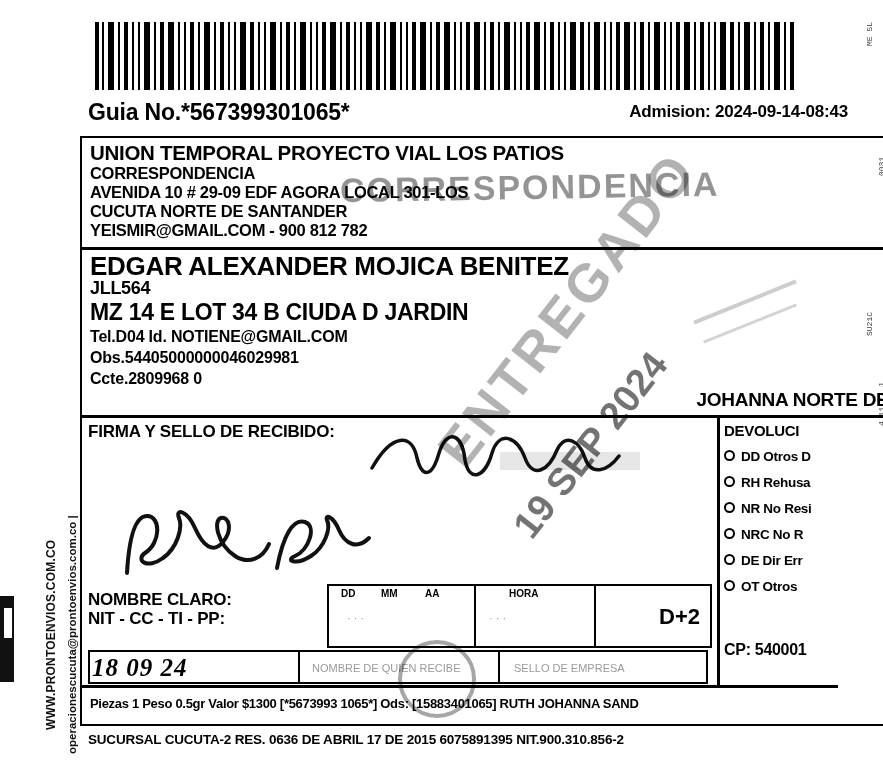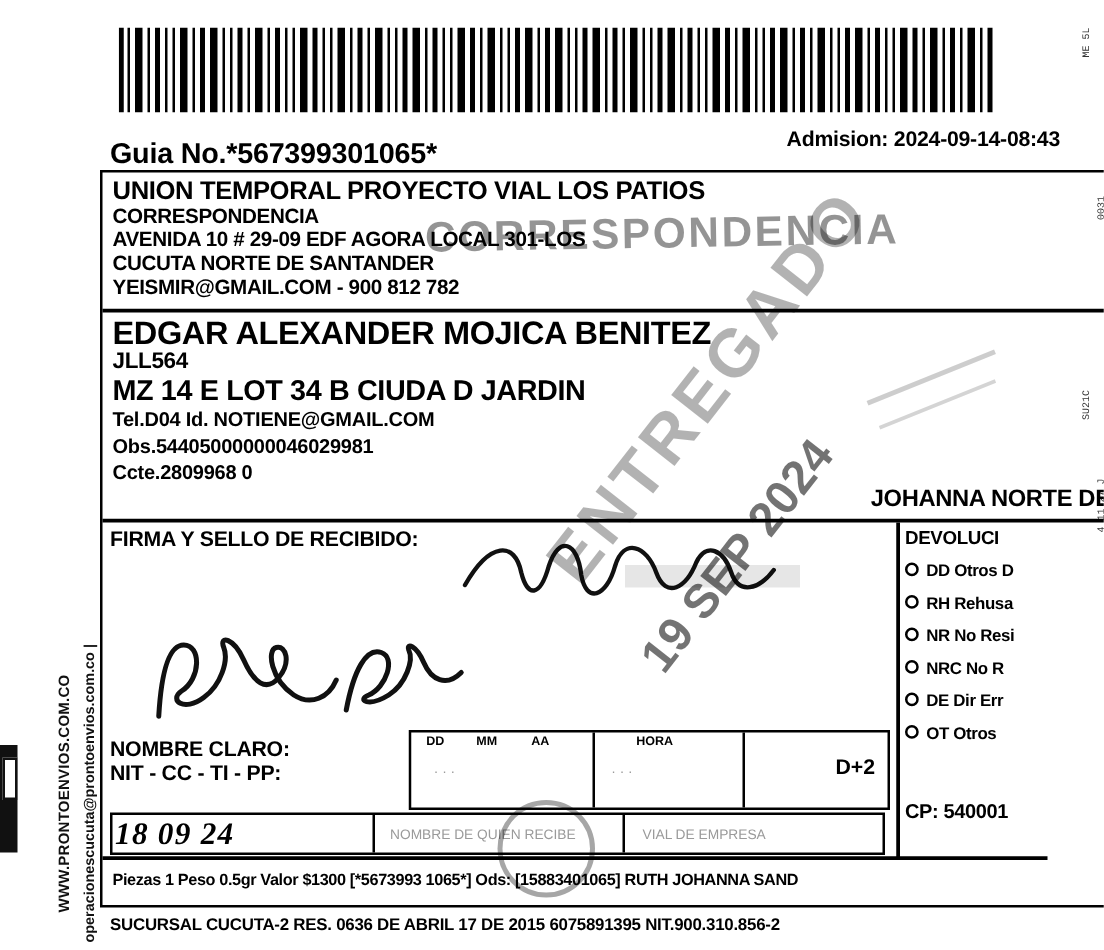--- a/index.html
+++ b/index.html
@@ -88,21 +88,21 @@
   .guia-line {
     position: absolute;
     left: 88px;
     top: 99px;
     width: 760px;
     height: 26px;
   }
   .guia-no {
     position: absolute;
     left: 0;
-    top: 10px;
+    top: 0;
     font-size: 23px;
     font-weight: bold;
     letter-spacing: -0.2px;
   }
   .admision {
     position: absolute;
     right: 0;
     top: 3px;
     font-size: 17px;
     font-weight: bold;
@@ -233,21 +233,21 @@
     position: absolute;
     top: 0;
     bottom: 0;
     width: 2px;
     background: #000;
   }
   .dplus {
     position: absolute;
     right: 10px;
     top: 18px;
-    font-size: 17px;
+    font-size: 22px;
     font-weight: bold;
     text-align: right;
   }
   .sig-bottom-row {
     position: absolute;
     left: 6px;
     top: 232px;
     width: 620px;
     height: 34px;
     border: 2px solid #000;
@@ -579,21 +579,21 @@
       <div class="dg-head" style="left:180px;">HORA</div>
       <div class="dplus">D+2</div>
       <div class="faded-cell" style="left:18px; top:26px;">· · ·</div>
       <div class="faded-cell" style="left:160px; top:26px;">· · ·</div>
     </div>
 
     <div class="sig-bottom-row">
       <div class="vline" style="left:208px;"></div>
       <div class="vline" style="left:408px;"></div>
       <div class="faded-cell" style="left:222px; top:10px;">NOMBRE DE QUIEN RECIBE</div>
-      <div class="faded-cell" style="left:424px; top:10px;">VIAL DE EMPRESA</div>
+      <div class="faded-cell" style="left:424px; top:10px;">SELLO DE EMPRESA</div>
     </div>
 
     <div class="hand-date">18 09 24</div>
   </div>
 
   <div class="dev-box">
     <div class="dev-title">DEVOLUCI</div>
 
     <div class="dev-item">
       <span class="radio"></span>

